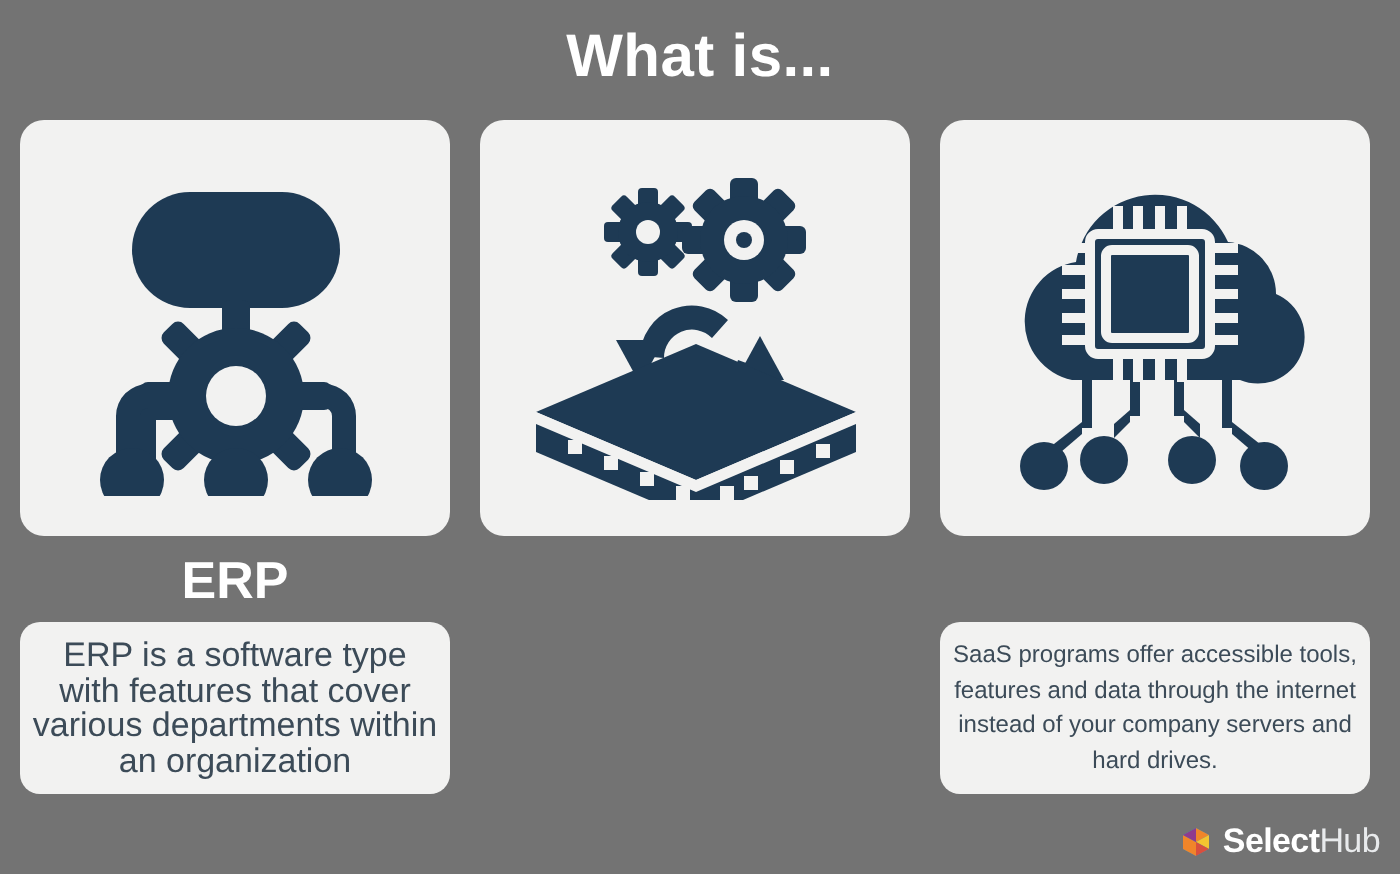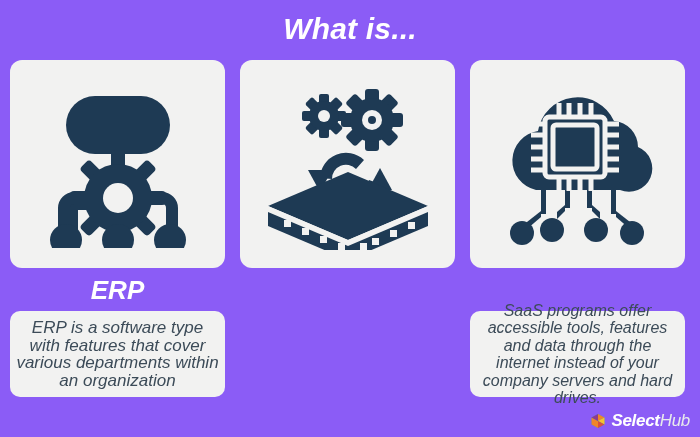--- a/index.html
+++ b/index.html
@@ -5,22 +5,21 @@
   html,body{margin:0;padding:0;}
   body{
     width:700px;height:437px;
     background:#253849;
     font-family:"Liberation Sans", sans-serif;
     overflow:hidden;
     position:relative;
   }
   .infographic{
     position:absolute;left:0;top:0;width:700px;height:437px;
-    background:#8b5cf6;
-    font-style:italic;
+    background:#737373;
   }
   .title{
     position:absolute;left:0;top:12px;width:700px;
     text-align:center;
     color:#ffffff;
     font-size:30px;
     font-weight:bold;
     letter-spacing:0.2px;
     line-height:34px;
   }
@@ -61,21 +60,21 @@
     display:flex;align-items:center;justify-content:center;
     padding:4px 6px;
   }
   .desc-text{
     color:#3c4b58;
     font-size:17px;
     line-height:17.5px;
     text-align:center;
     width:100%;
   }
-  .col-2 .desc-text{font-size:16px;}
+  .col-2 .desc-text{font-size:12px;}
 
   .logo{
     position:absolute;right:10px;bottom:8px;
     display:flex;align-items:flex-end;gap:5px;
   }
   .logo-mark{width:16px;height:16px;display:block;}
   .logo-text{
     font-size:17px;font-weight:bold;color:#ffffff;
     letter-spacing:-0.3px;line-height:17px;
   }

